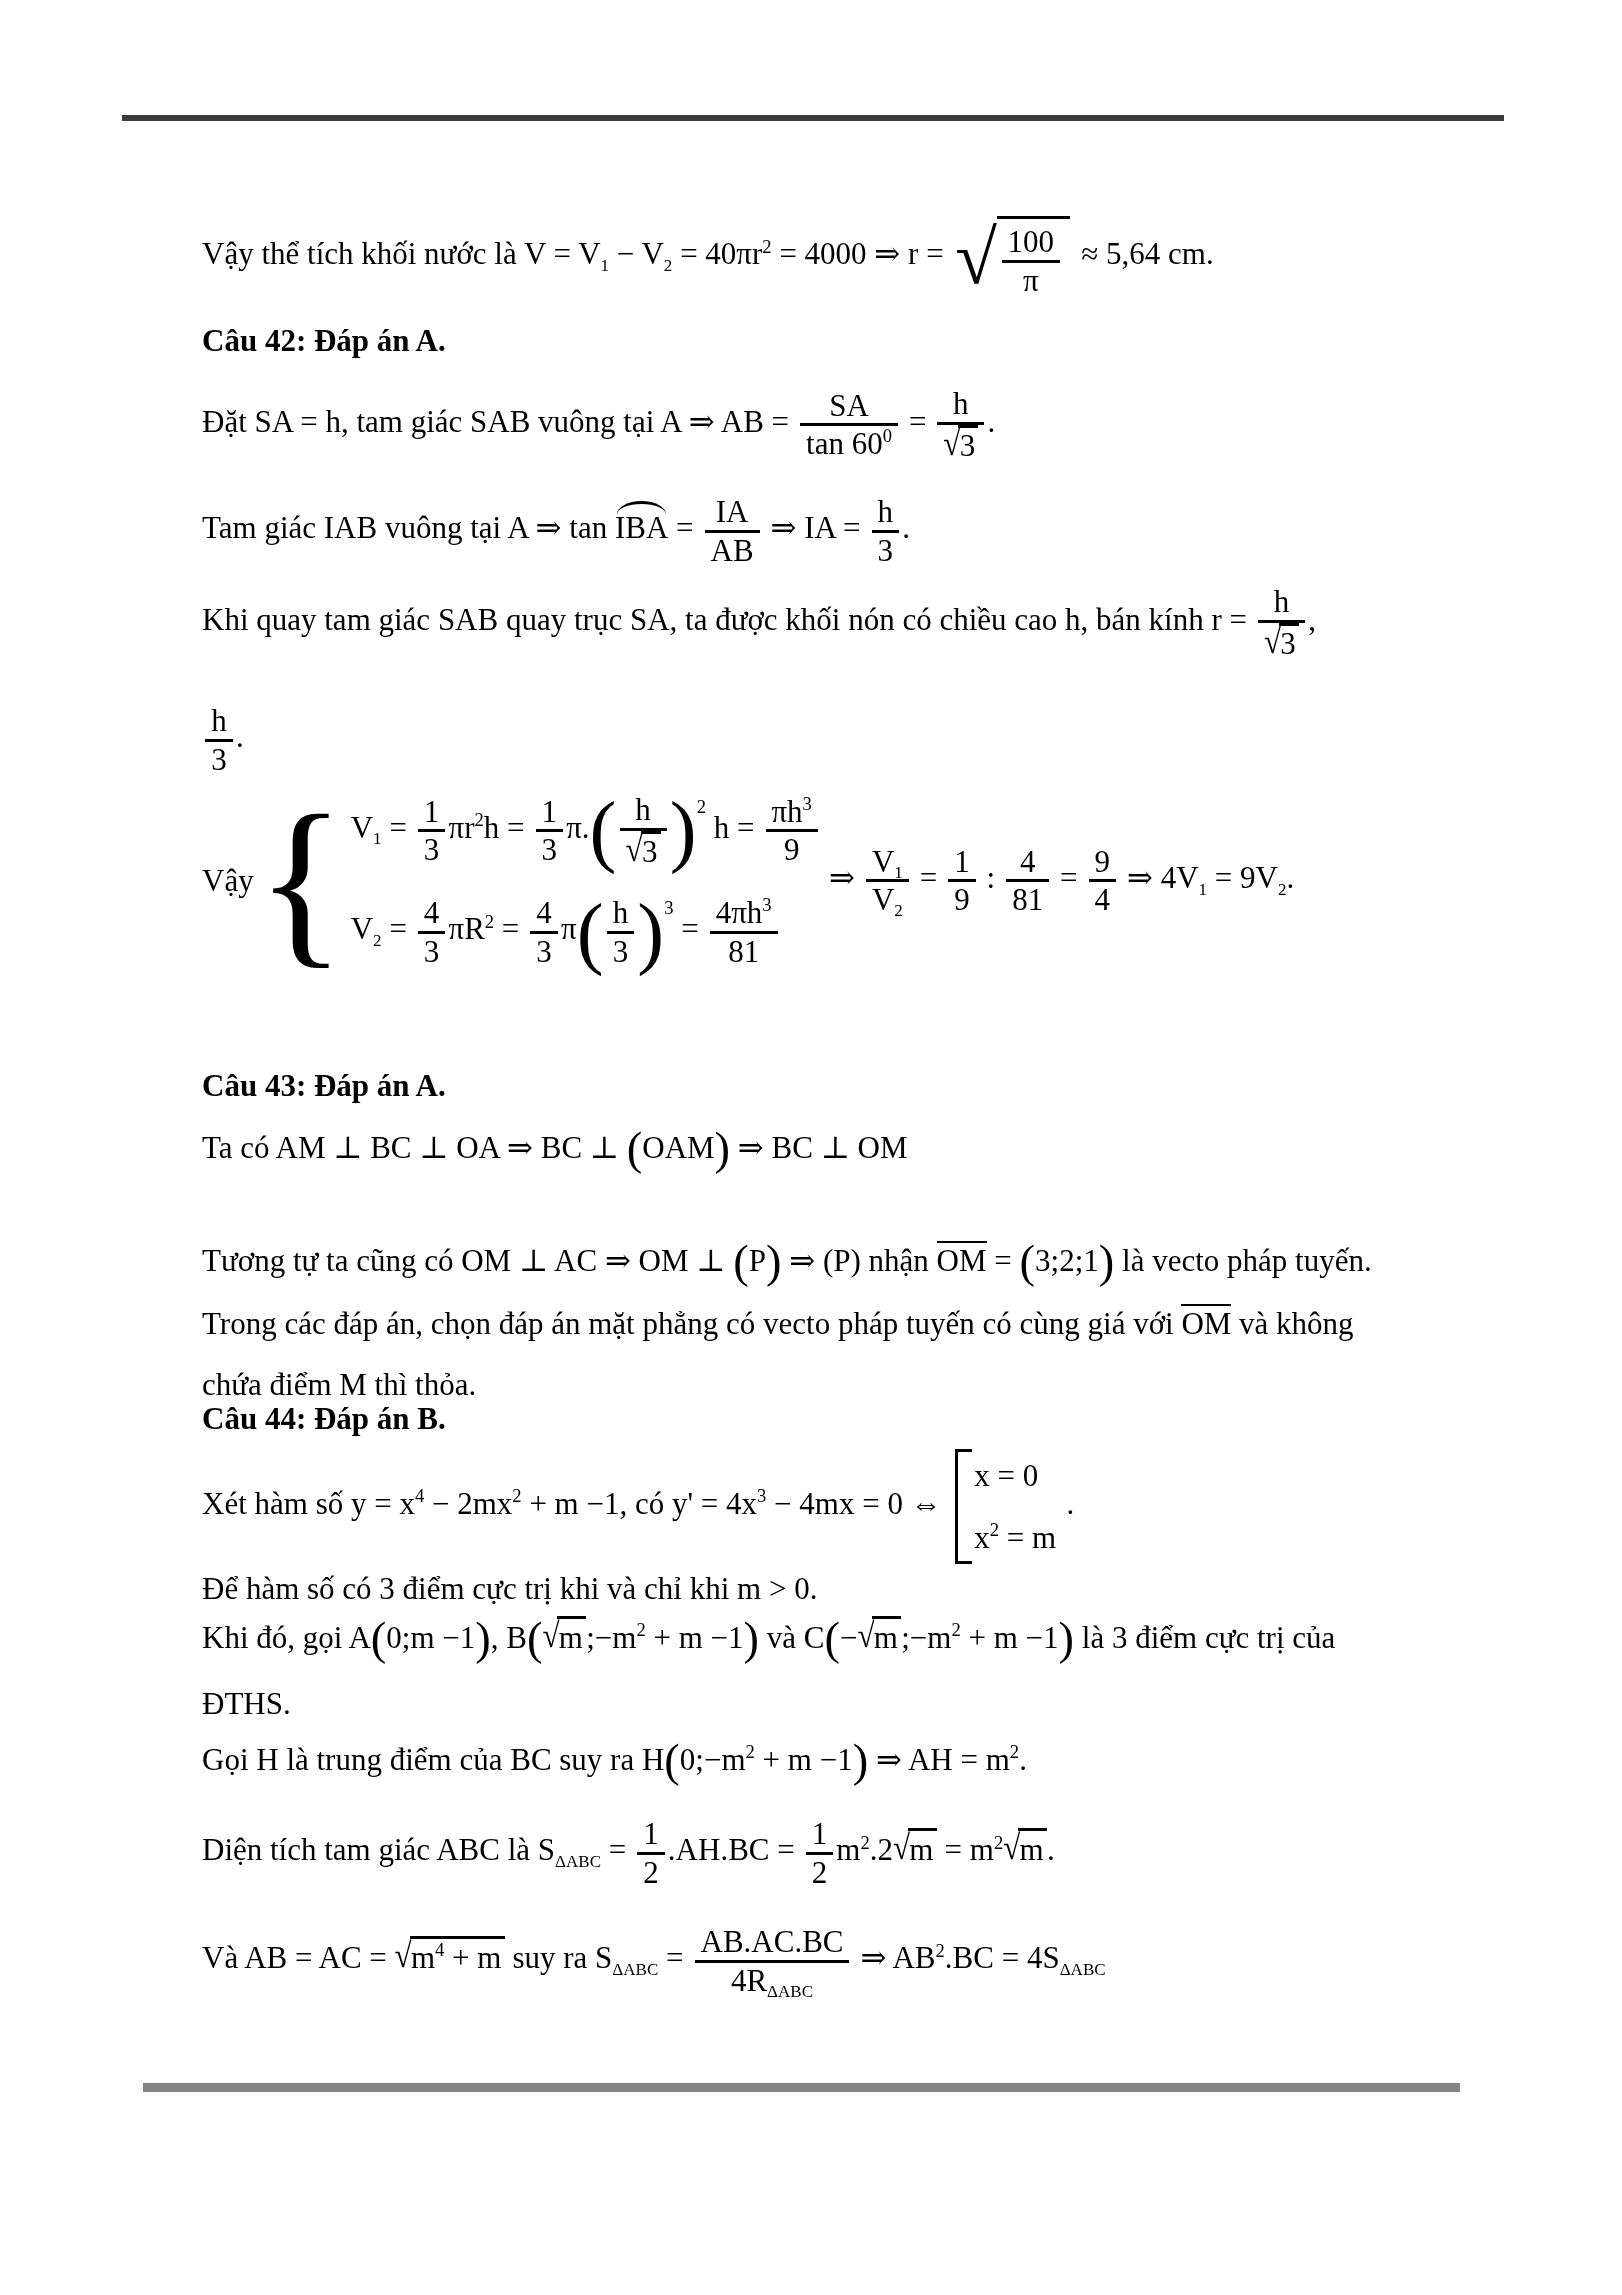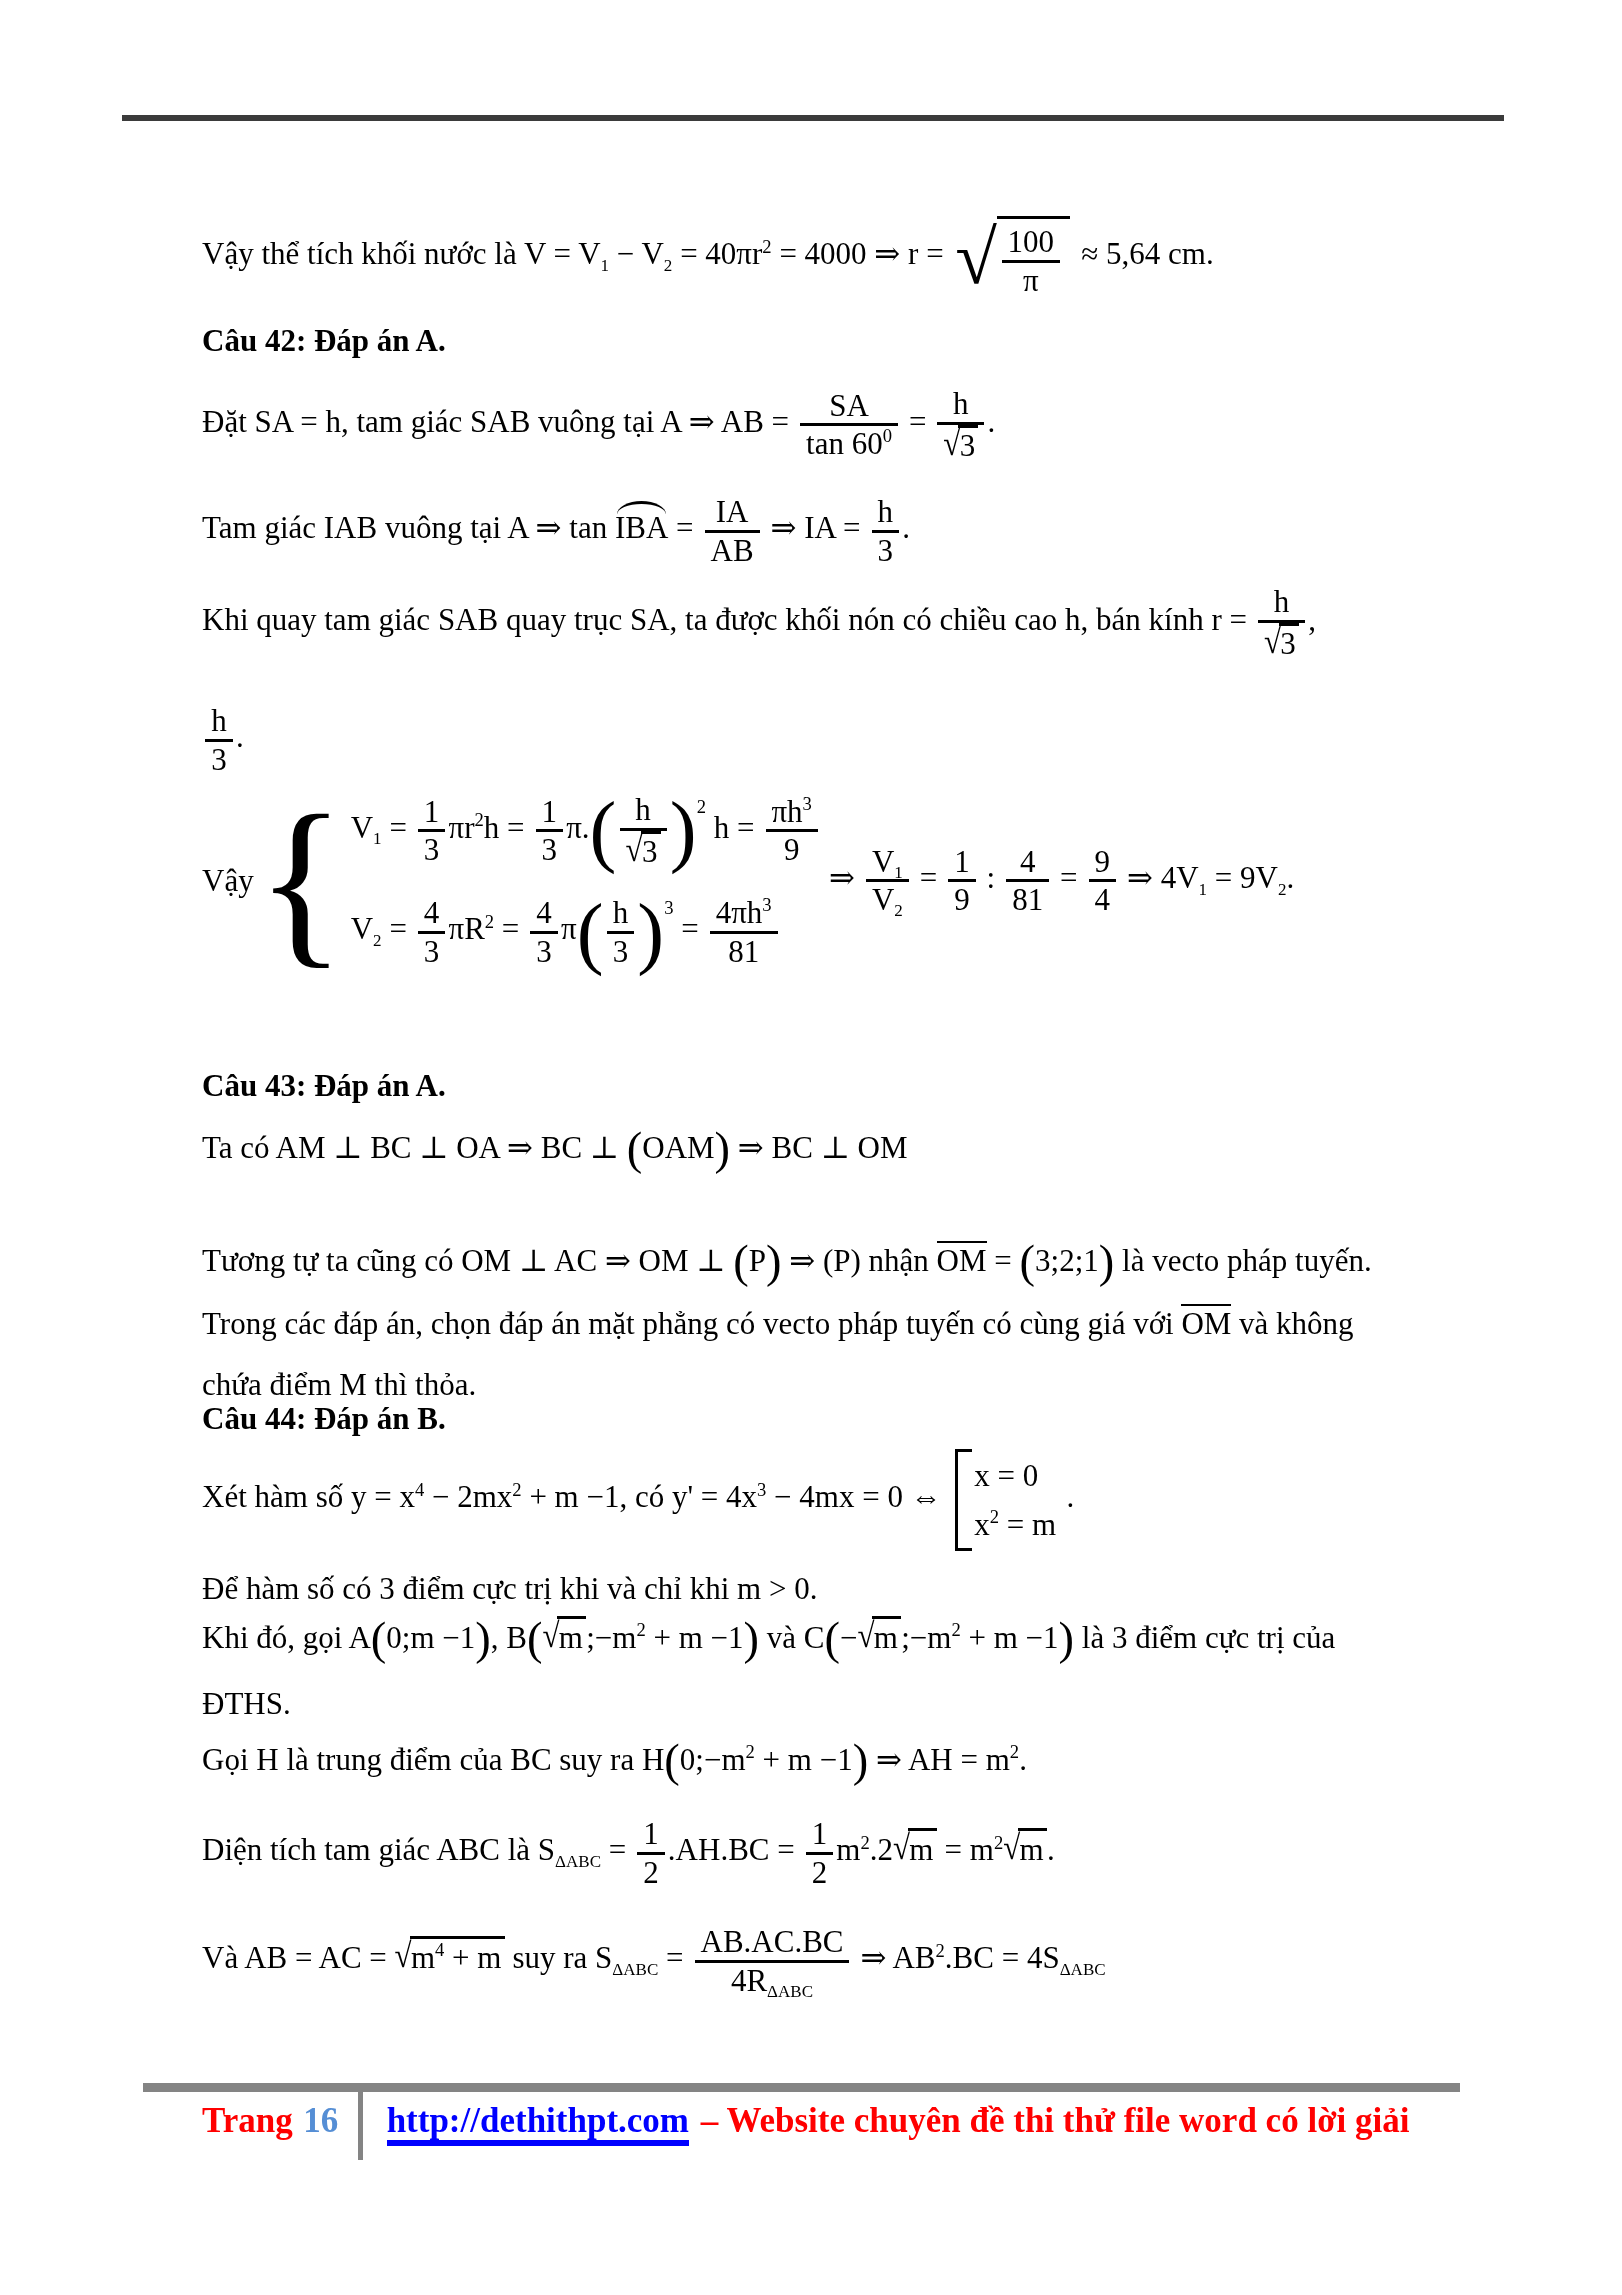--- a/index.html
+++ b/index.html
@@ -23,21 +23,21 @@
   sup{font-size:0.6em;vertical-align:0.62em;line-height:0;}
   sub{font-size:0.55em;vertical-align:-0.38em;line-height:0;}
   sup.psup{vertical-align:1.35em;}
   .mp{font-size:1.5em;vertical-align:middle;line-height:0.7;display:inline-block;transform:translateY(-2px);}
   .bigp{font-size:2.6em;vertical-align:middle;line-height:0.6;display:inline-block;}
   .vec{display:inline-block;border-top:2.6px solid #000;padding-top:2px;line-height:1;margin-top:44px;}
   .hat{position:relative;display:inline-block;}
   .hat::before{content:"";position:absolute;left:4%;right:4%;top:-0.26em;height:0.34em;
                border-top:3.3px solid #000;border-radius:50% 50% 0 0/100% 100% 0 0;}
   .cases{display:inline-flex;flex-direction:column;justify-content:center;vertical-align:middle;
-         position:relative;padding:7.9px 5.2px 7.9px 19.6px;row-gap:12px;margin:0 5.2px;}
+         position:relative;padding:7.9px 5.2px 7.9px 19.6px;row-gap:25px;margin:0 5.2px;}
   .cases::before{content:"";position:absolute;left:0;top:0;bottom:0;width:14.4px;
                  border-style:solid;border-color:#000;border-width:3.9px 0 3.9px 3.9px;}
   .cases .cr{white-space:nowrap;}
   .sys{display:flex;align-items:center;}
   .sys .brace{font-size:6em;line-height:0.72;margin:0 5.2px 0 2.6px;font-weight:normal;}
   .sys .col{display:flex;flex-direction:column;row-gap:26px;margin-right:7.9px;}
   .sys .row{white-space:nowrap;}
   .sys .lbl{align-self:center;}
   
   .footer{position:absolute;left:143px;top:2083px;width:1317px;font-weight:bold;font-size:35px;}
@@ -109,19 +109,14 @@
 <p class="line" style="top:1685px">ĐTHS.</p>
 
 <p class="line" style="top:1741px"><span>Gọi H là trung điểm của BC suy ra H</span><span class="mp">(</span><span>0;−m</span><sup>2</sup><span> + m −1</span><span class="mp">)</span><span> ⇒ AH = m</span><sup>2</sup><span>.</span></p>
 
 <p class="line" style="top:1816px"><span>Diện tích tam giác ABC là S</span><sub>ΔABC</sub><span> = </span><span class="frac"><span class="fr">1</span><span class="fr">2</span></span><span>.AH.BC = </span><span class="frac"><span class="fr">1</span><span class="fr">2</span></span><span>m</span><sup>2</sup><span>.2</span><span class="sq"><span class="rads">√</span><span class="bds">m</span></span><span> = m</span><sup>2</sup><span class="sq"><span class="rads">√</span><span class="bds">m</span></span><span>.</span></p>
 
 <p class="line" style="top:1924px"><span>Và AB = AC = </span><span class="sq"><span class="rads">√</span><span class="bds"><span>m</span><sup>4</sup><span> + m</span></span></span><span> suy ra S</span><sub>ΔABC</sub><span> = </span><span class="frac"><span class="fr">AB.AC.BC</span><span class="fr"><span>4R</span><sub>ΔABC</sub></span></span><span> ⇒ AB</span><sup>2</sup><span>.BC = 4S</span><sub>ΔABC</sub></p>
 
 <div class="footer">
   <div class="fbar"></div>
-  <div class="frow">
-    <div class="fleft"><span>Trang</span><span class="fnum">16</span></div>
-    <div class="fdiv"></div>
-    <div class="fright"><a class="furl" href="#">http://dethithpt.com</a><span class="ftag">– Website chuyên đề thi thử file word có lời giải</span></div>
-  </div>
 </div>
 
 
 </body></html>

